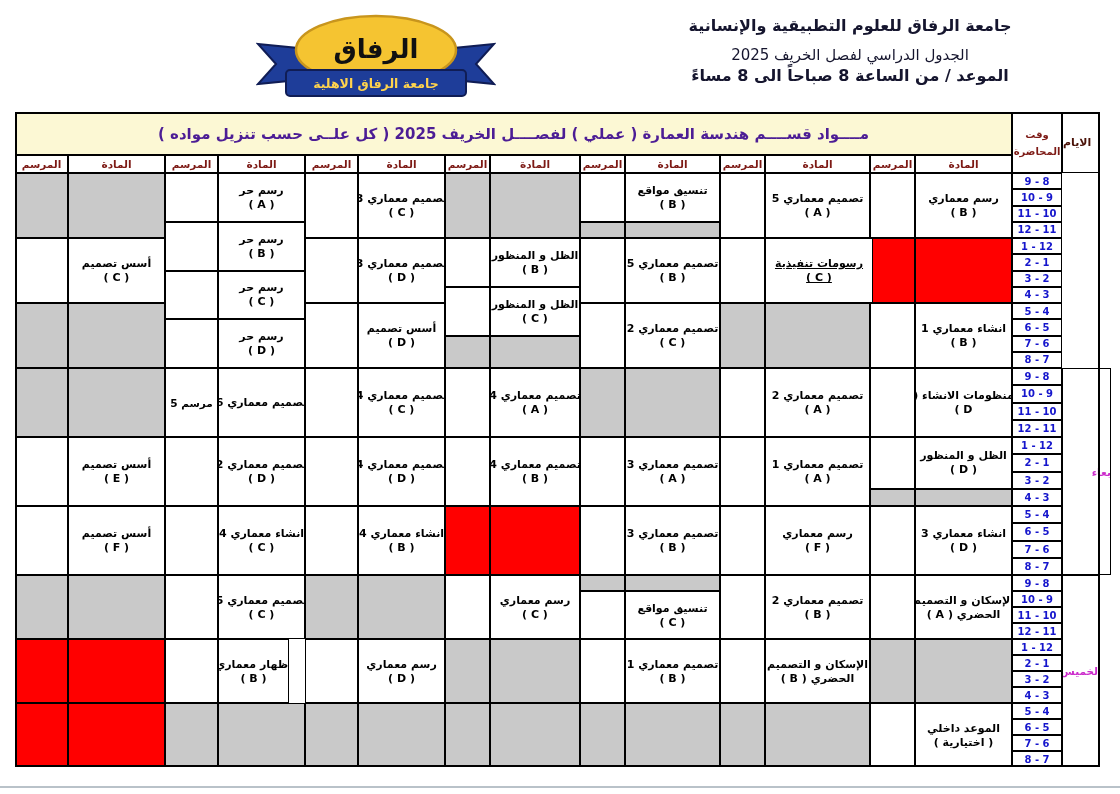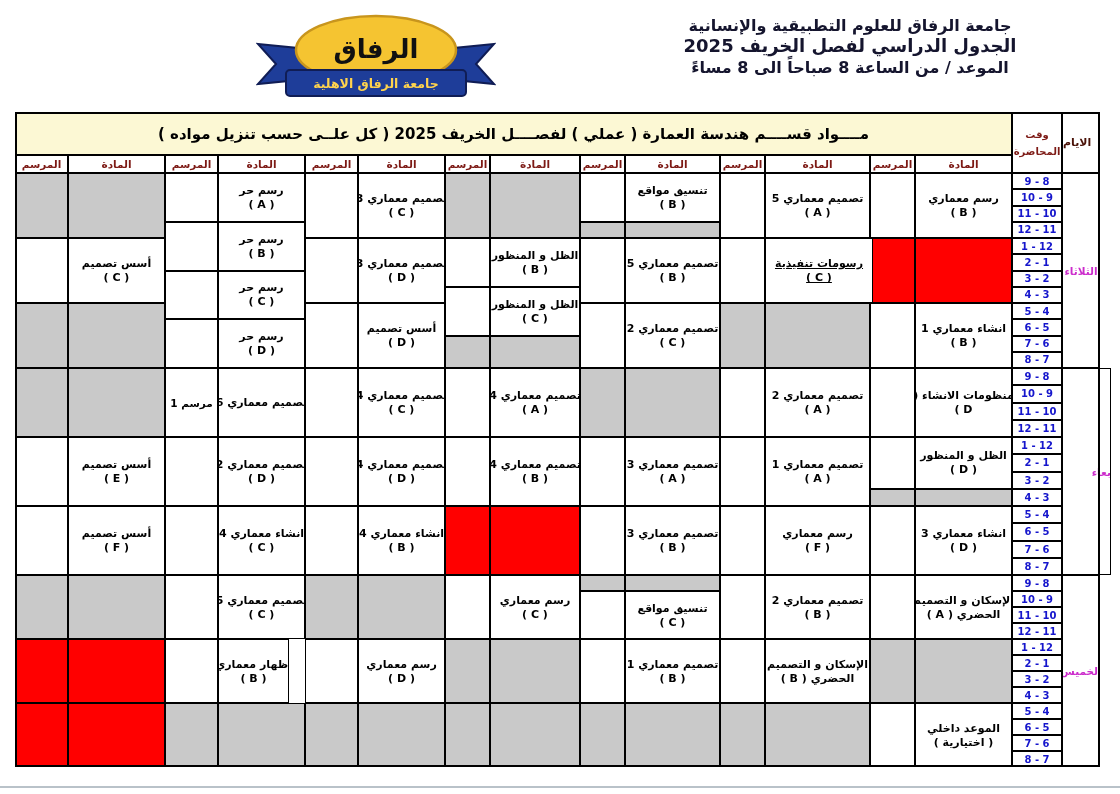--- a/index.html
+++ b/index.html
@@ -6,32 +6,32 @@
   #page{
     position:relative;width:1120px;height:794px;background:#ffffff;overflow:hidden;
     font-family:"DejaVu Sans",sans-serif;
   }
   
   .uni-text{
     position:absolute;top:10px;right:10px;width:520px;text-align:center;
     color:#15152e;direction:rtl;
   }
   .uni-text .l1{font-size:16px;font-weight:bold;margin-top:6px;}
-  .uni-text .l2{font-size:18px;font-weight:bold;}
+  .uni-text .l2{font-size:15px;font-weight:normal;margin-top:11px;}
   .uni-text .l3{font-size:16px;font-weight:bold;margin-top:2px;letter-spacing:1px;}
   #logo{position:absolute;left:256px;top:8px;}
   
   #sheet{position:absolute;left:0;top:0;width:1120px;height:794px;}
   .cell{
     position:absolute;box-sizing:border-box;border:1px solid #000;background:#fff;
     display:flex;flex-direction:column;align-items:center;justify-content:center;
     overflow:hidden;
   }
   .outer{position:absolute;box-sizing:border-box;border:2px solid #000;pointer-events:none;}
-  .title-cell{background:#fcf8d4;color:#000000;font-weight:bold;font-size:15px;direction:rtl;}
+  .title-cell{background:#fcf8d4;color:#4c1d95;font-weight:bold;font-size:15px;direction:rtl;}
   .hdr{color:#7d1a15;font-weight:bold;font-size:10.5px;direction:rtl;}
   .timehdr{color:#7d1a15;font-weight:bold;font-size:10px;direction:rtl;line-height:17px;}
   .dayshdr{color:#4a1208;font-weight:bold;font-size:11px;direction:rtl;}
   .course .t1{color:#000;font-weight:bold;font-size:11px;direction:rtl;white-space:nowrap;line-height:14px;}
   .course .t2{color:#000;font-weight:bold;font-size:11px;line-height:13px;white-space:nowrap;}
   .t2.ltr{direction:ltr;unicode-bidi:isolate;}
   .t2.rtl{direction:rtl;}
   .gray{background:#c9c9c9;}
   .red{background:#ff0000;}
   .time{color:#1515cc;font-weight:bold;font-size:10px;direction:ltr;}
@@ -142,23 +142,20 @@
       </div>
       <div class="cell time" style="left: 1012px; top: 319.25px; width: 50px; height: 16.25px;">
         <div class="">6 - 5</div>
       </div>
       <div class="cell time" style="left: 1012px; top: 335.5px; width: 50px; height: 16.25px;">
         <div class="">7 - 6</div>
       </div>
       <div class="cell time" style="left: 1012px; top: 351.75px; width: 50px; height: 16.25px;">
         <div class="">8 - 7</div>
       </div>
-      <div class="cell " style="left: 1062px; top: 173px; width: 38px; height: 195px;">
-        <div class="day">الثلاثاء</div>
-      </div>
       <div class="cell " style="left: 870px; top: 173px; width: 45px; height: 65px;"></div>
       <div class="cell course" style="left: 915px; top: 173px; width: 97px; height: 65px;">
         <div class="t1">رسم معماري</div>
         <div class="t2 ltr">( B )</div>
       </div>
       <div class="cell red" style="left: 870px; top: 238px; width: 45px; height: 65px;"></div>
       <div class="cell red" style="left: 915px; top: 238px; width: 97px; height: 65px;"></div>
       <div class="cell " style="left: 870px; top: 303px; width: 45px; height: 65px;"></div>
       <div class="cell course" style="left: 915px; top: 303px; width: 97px; height: 65px;">
         <div class="t1">انشاء معماري 1</div>
@@ -355,21 +352,21 @@
       <div class="cell course" style="left: 358px; top: 437px; width: 87px; height: 69px;">
         <div class="t1">تصميم معماري 4</div>
         <div class="t2 ltr">( D )</div>
       </div>
       <div class="cell " style="left: 305px; top: 506px; width: 53px; height: 69px;"></div>
       <div class="cell course" style="left: 358px; top: 506px; width: 87px; height: 69px;">
         <div class="t1">انشاء معماري 4</div>
         <div class="t2 ltr">( B )</div>
       </div>
       <div class="cell " style="left: 165px; top: 368px; width: 53px; height: 69px;">
-        <div class="studio-note">مرسم 1</div>
+        <div class="studio-note">مرسم 5</div>
       </div>
       <div class="cell course" style="left: 218px; top: 368px; width: 87px; height: 69px;">
         <div class="t1">تصميم معماري 6</div>
       </div>
       <div class="cell " style="left: 165px; top: 437px; width: 53px; height: 69px;"></div>
       <div class="cell course" style="left: 218px; top: 437px; width: 87px; height: 69px;">
         <div class="t1">تصميم معماري 2</div>
         <div class="t2 ltr">( D )</div>
       </div>
       <div class="cell " style="left: 165px; top: 506px; width: 53px; height: 69px;"></div>

